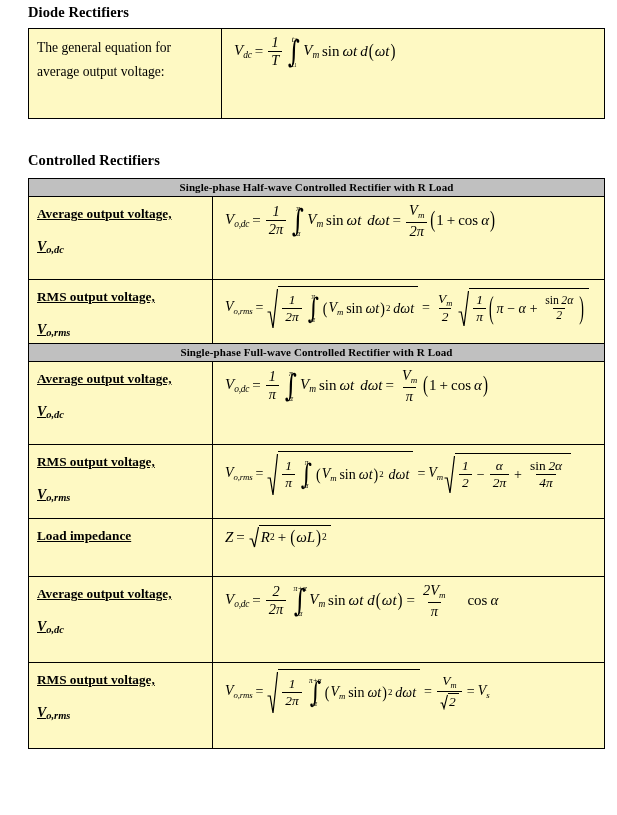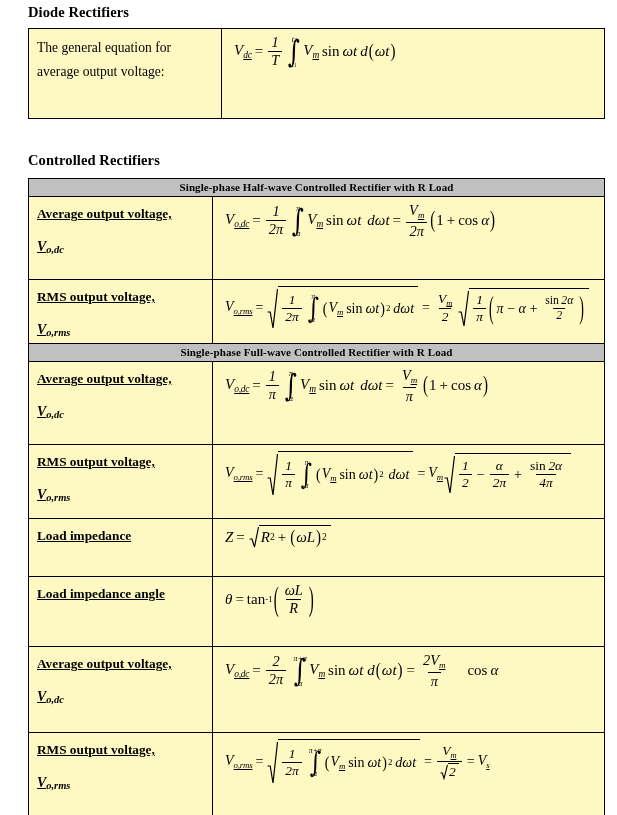--- a/index.html
+++ b/index.html
@@ -90,21 +90,20 @@
     color: #000;
   }
   .math .up   { font-style: normal; }
   .math .op   { font-style: normal; margin: 0 3px; }
   .math .thin { margin-left: 3px; }
   .sub {
     font-size: 0.63em;
     vertical-align: -0.33em;
     font-style: italic;
     letter-spacing: -0.2px;
-    text-decoration: underline;
   }
   .sup {
     font-size: 0.63em;
     vertical-align: 0.48em;
     font-style: normal;
   }
 
   
   .frac {
     display: inline-flex;
@@ -471,39 +470,20 @@
                 <span class="paren sm">(</span>
                   <span>ωL</span>
                   <span class="paren sm">)</span>
                   <span class="sup">2</span>
               </span>
             </span>
           </span>
         </td>
       </tr>
 
-      <tr>
-        <td class="label-cell bold" style="height:56px;">
-          <span>Load impedance angle</span>
-        </td>
-        <td class="formula-cell">
-          <span class="math">
-            <span>θ</span>
-            <span class="op">=</span>
-            <span class="up">tan</span>
-              <span class="sup" style="font-size:.6em">-1</span>
-            <span class="paren tall">(</span>
-            <span class="frac">
-                <span class="num">ωL</span>
-                <span class="den">R</span>
-              </span>
-            <span class="paren tall">)</span>
-          </span>
-        </td>
-      </tr>
 
       <tr>
         <td class="label-cell bold" style="height:72px;">
           <span>Average output voltage,</span>
           <span class="sub-var">V<span class="sb">o,dc</span></span>
         </td>
         <td class="formula-cell">
           <span class="math">
             <span>V<span class="sub">o,dc</span></span>
             <span class="op">=</span>

